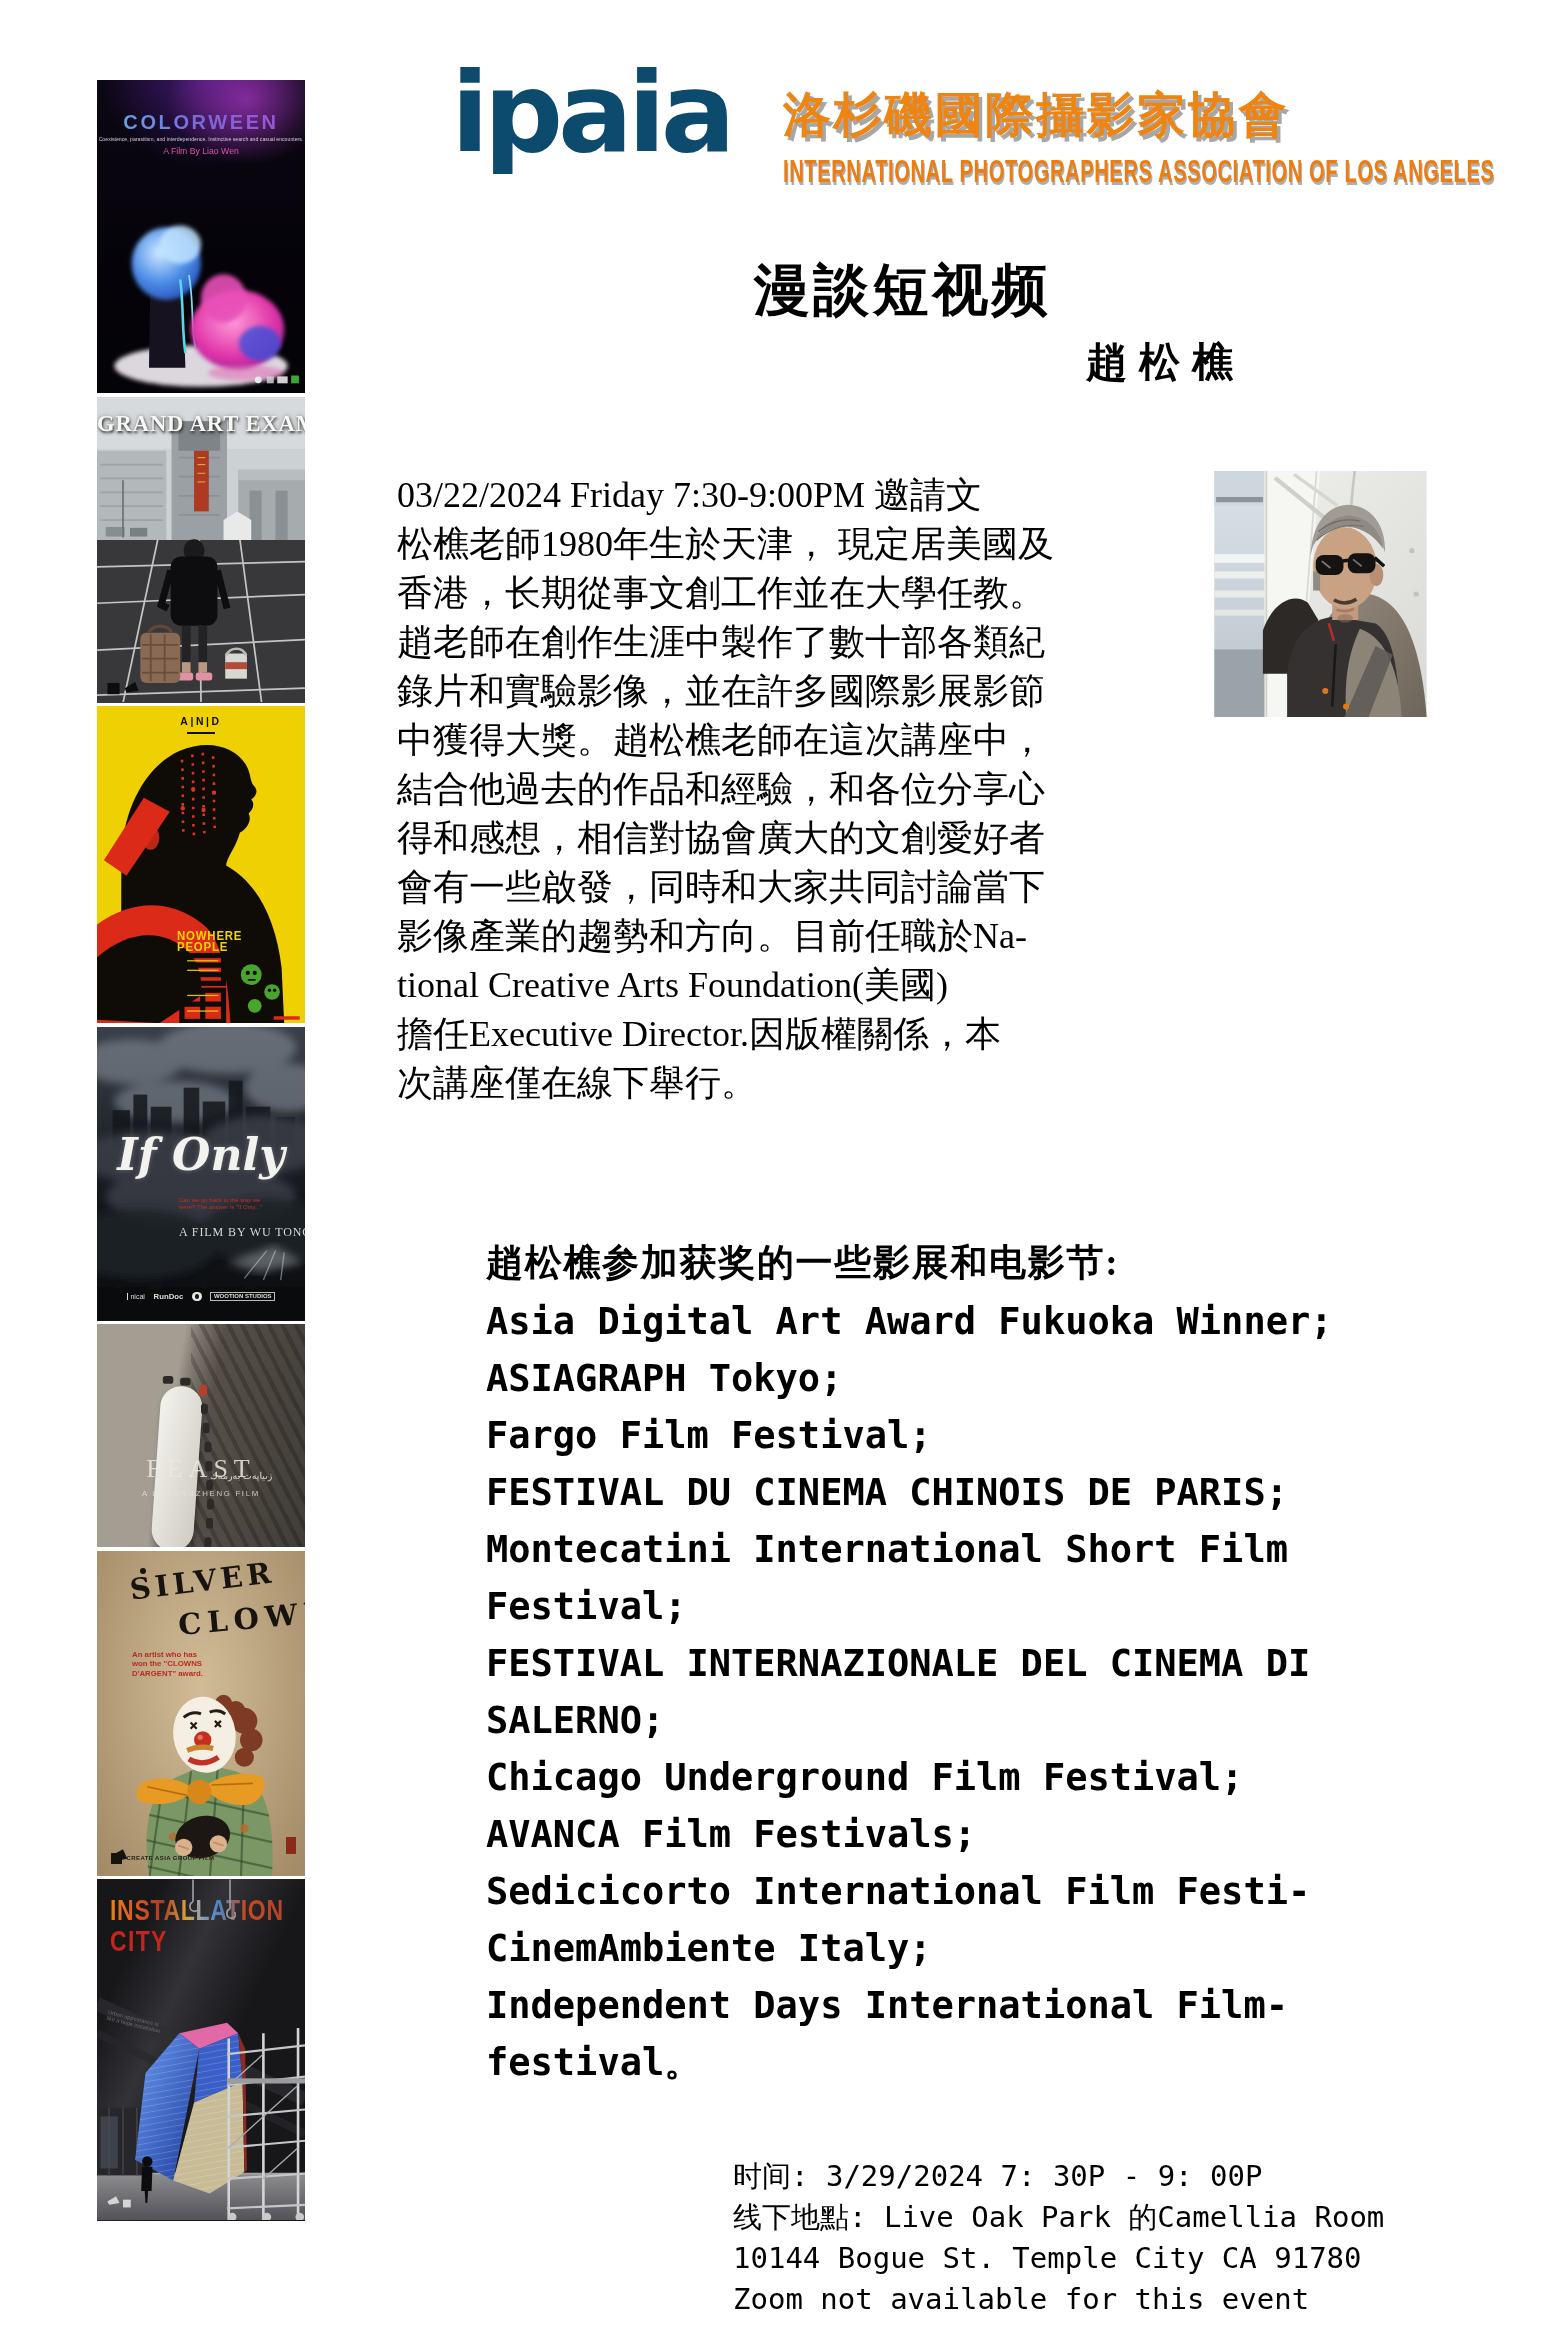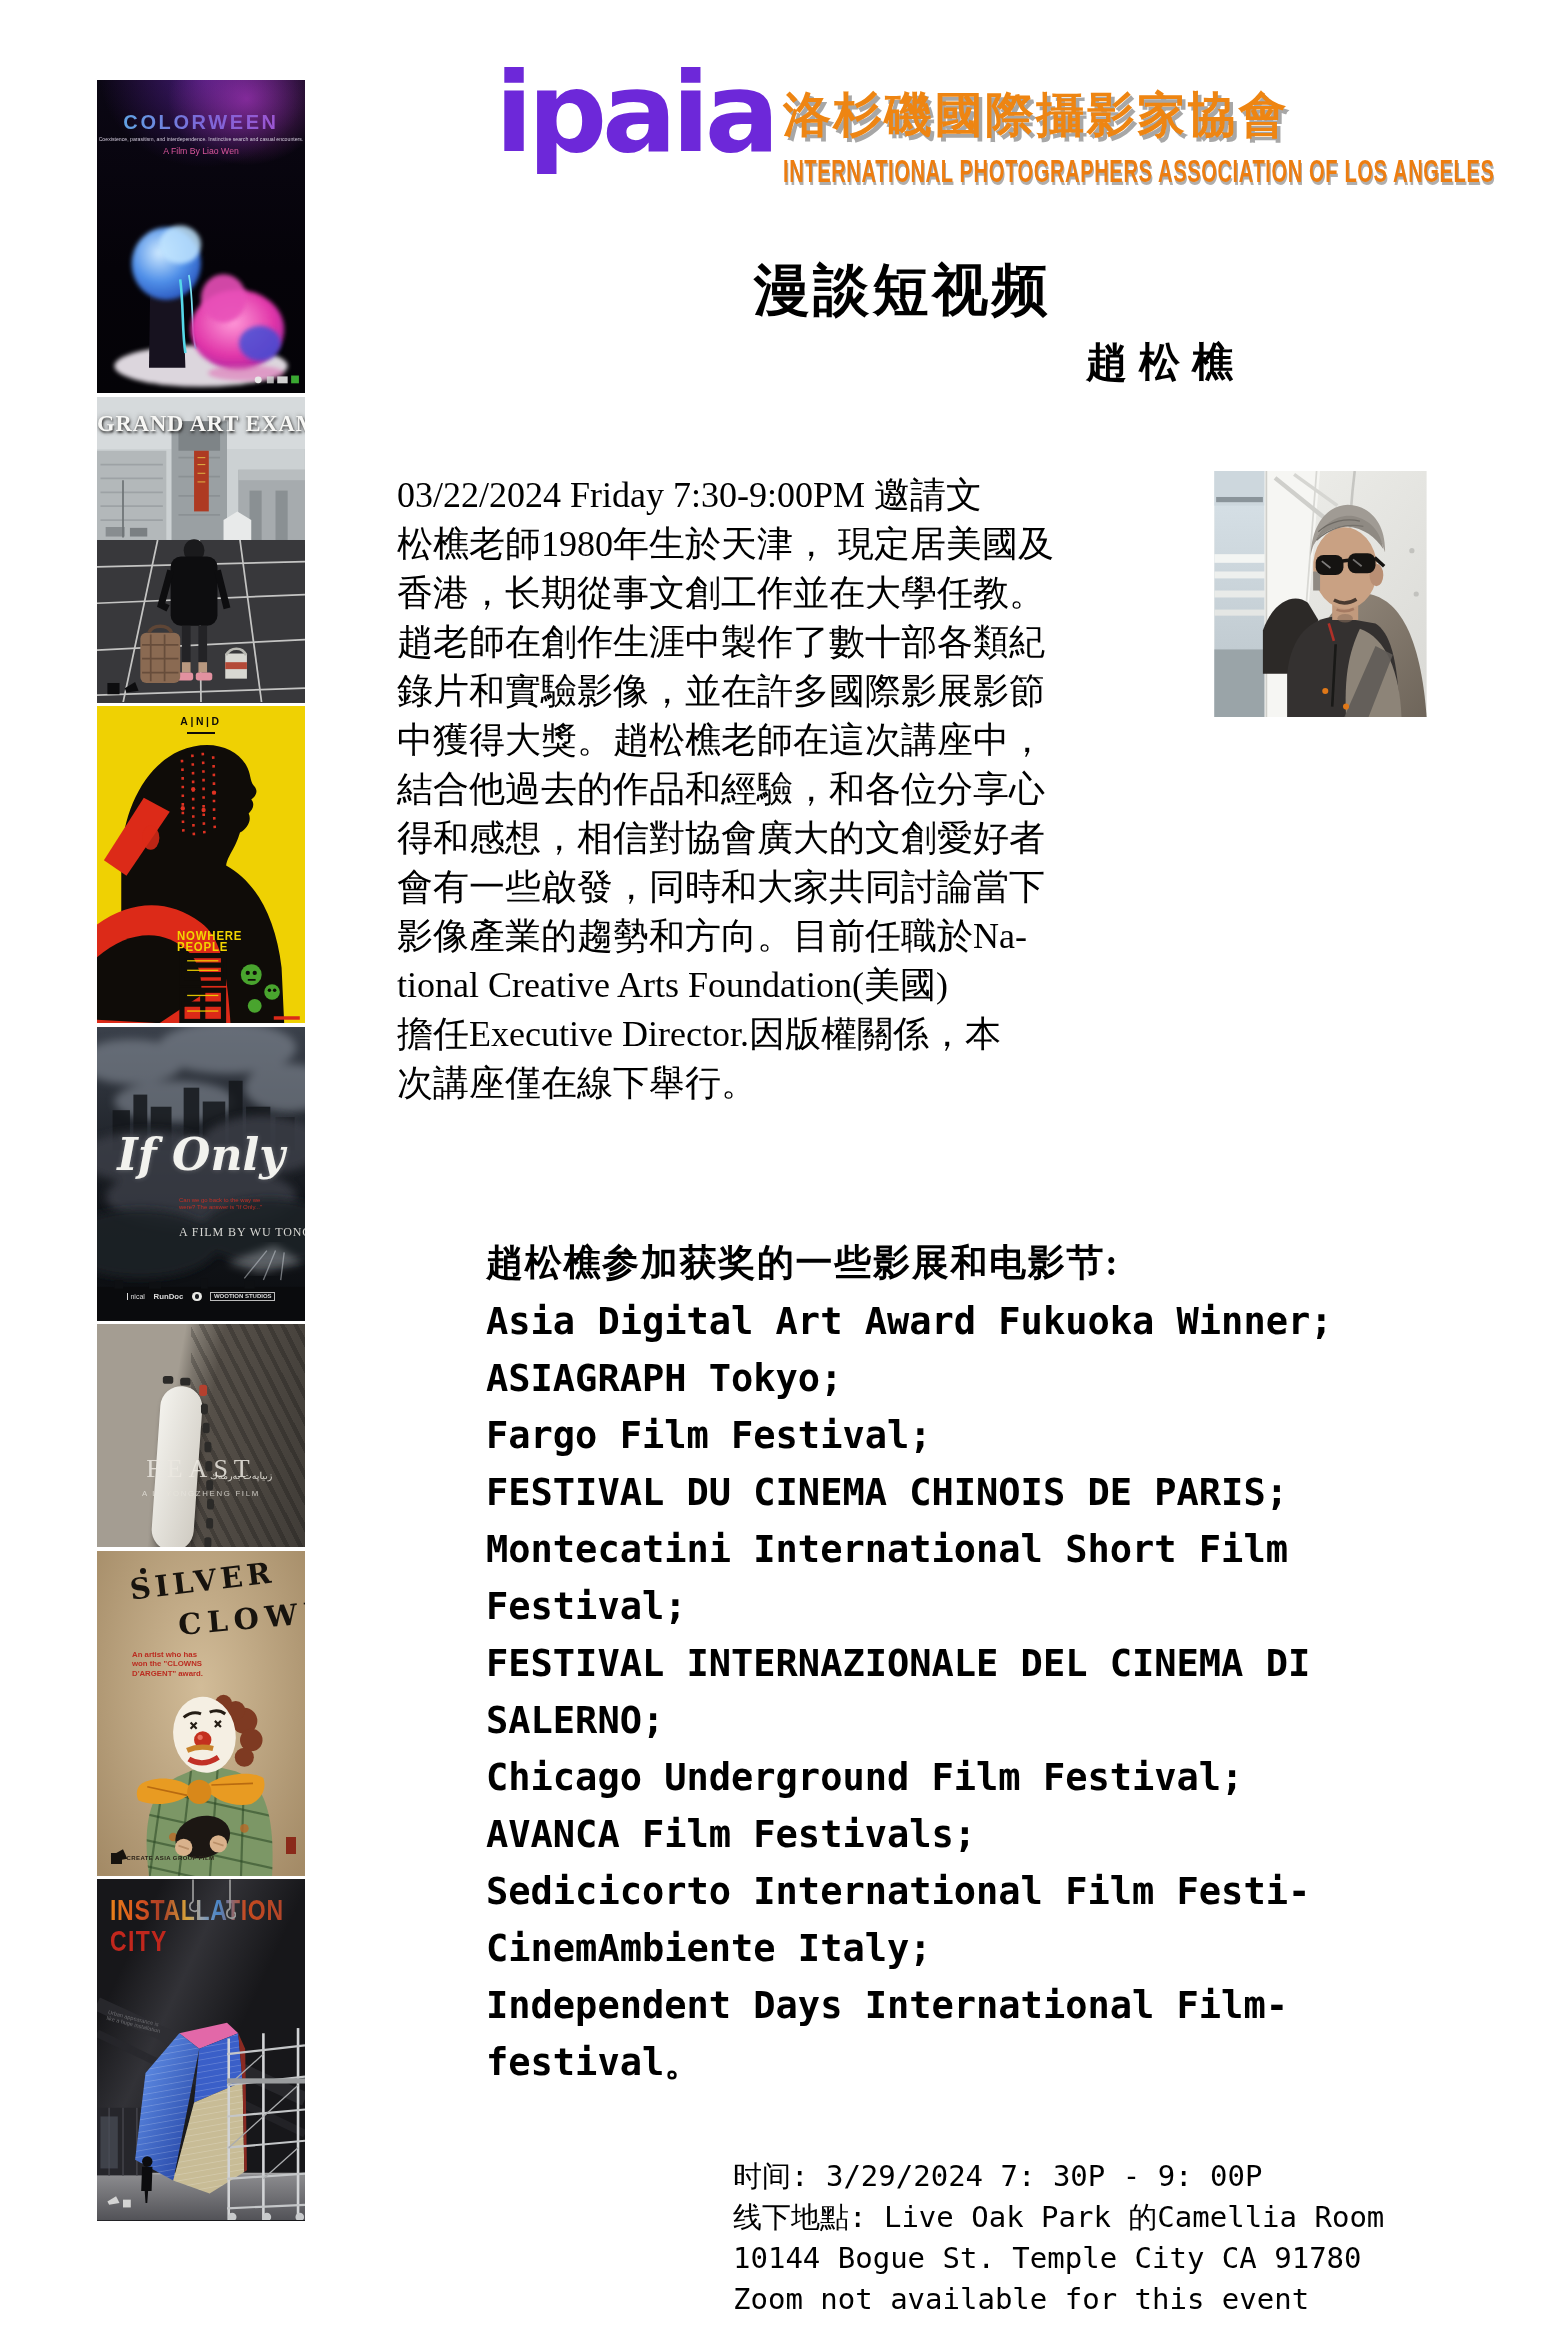--- a/index.html
+++ b/index.html
@@ -2,21 +2,21 @@
 <html style="font-size:14px"><head>
 <meta charset="utf-8">
 <style>
   html,body{margin:0;padding:0;}
   body{width:1561px;height:2342px;background:#fff;position:relative;overflow:hidden;
        font-family:"Liberation Serif","DejaVu Serif",serif;}
   .page{position:absolute;inset:0;background:#fff;}
 
   
   .logo-word{position:absolute;left:451px;top:57px;font-family:"DejaVu Sans","Liberation Sans",sans-serif;
-    font-size:111px;font-weight:800;letter-spacing:-5.2px;color:#6d28d9;line-height:1;margin-left:44px;}
+    font-size:111px;font-weight:800;letter-spacing:-5.2px;color:#0c4a6e;line-height:1;}
   .org-zh{position:absolute;left:783px;top:83px;font-size:48px;font-weight:700;letter-spacing:2.6px;
     color:#EE8512;font-family:"Liberation Serif",serif;
     text-shadow:3.5px 3.5px 0 rgba(130,130,130,.7);white-space:nowrap;}
   .org-en{position:absolute;left:783px;top:154px;font-size:31px;font-weight:700;color:#ED7D10;
     font-family:"Liberation Sans",sans-serif;transform:scaleX(.65);transform-origin:left top;
     text-shadow:1.7px 2.6px 0 rgba(140,140,140,.7);white-space:nowrap;letter-spacing:0.9px;}
 
   
   .event-title{position:absolute;left:677px;top:253px;width:451px;text-align:center;
     font-family:"Liberation Sans","DejaVu Sans",sans-serif;font-size:56px;font-weight:900;

